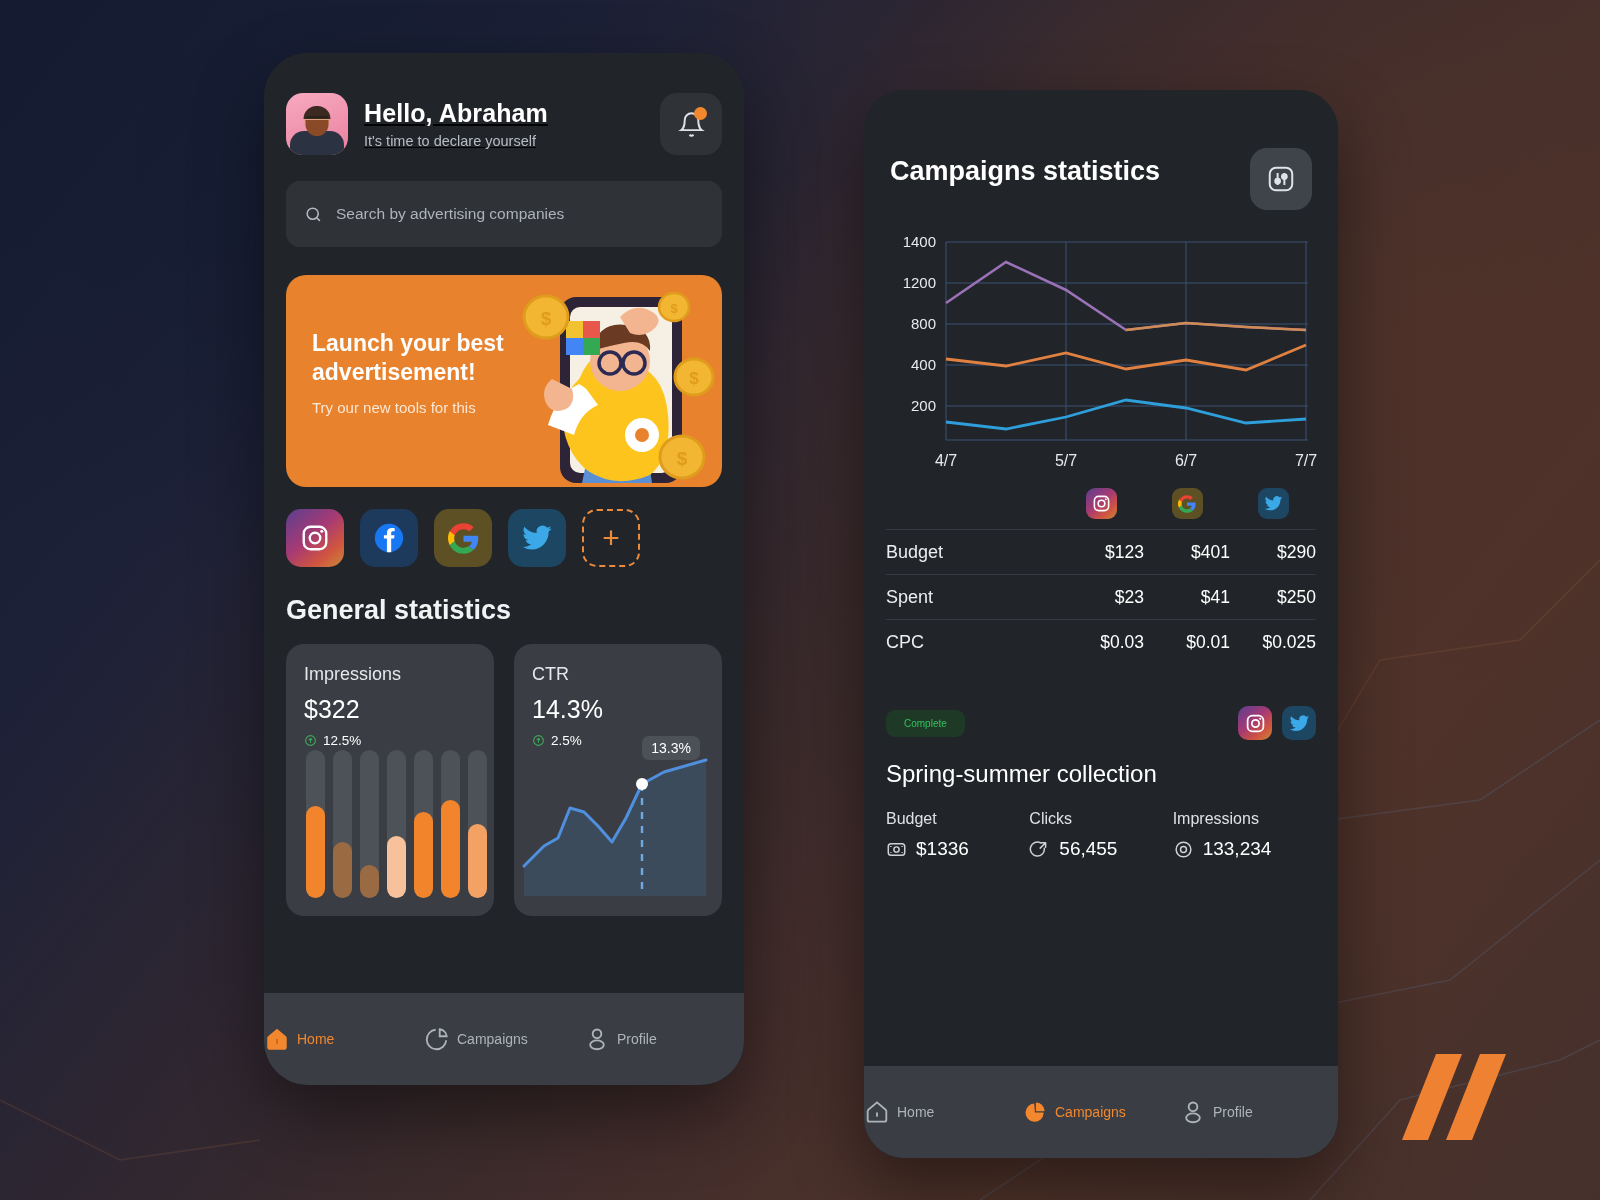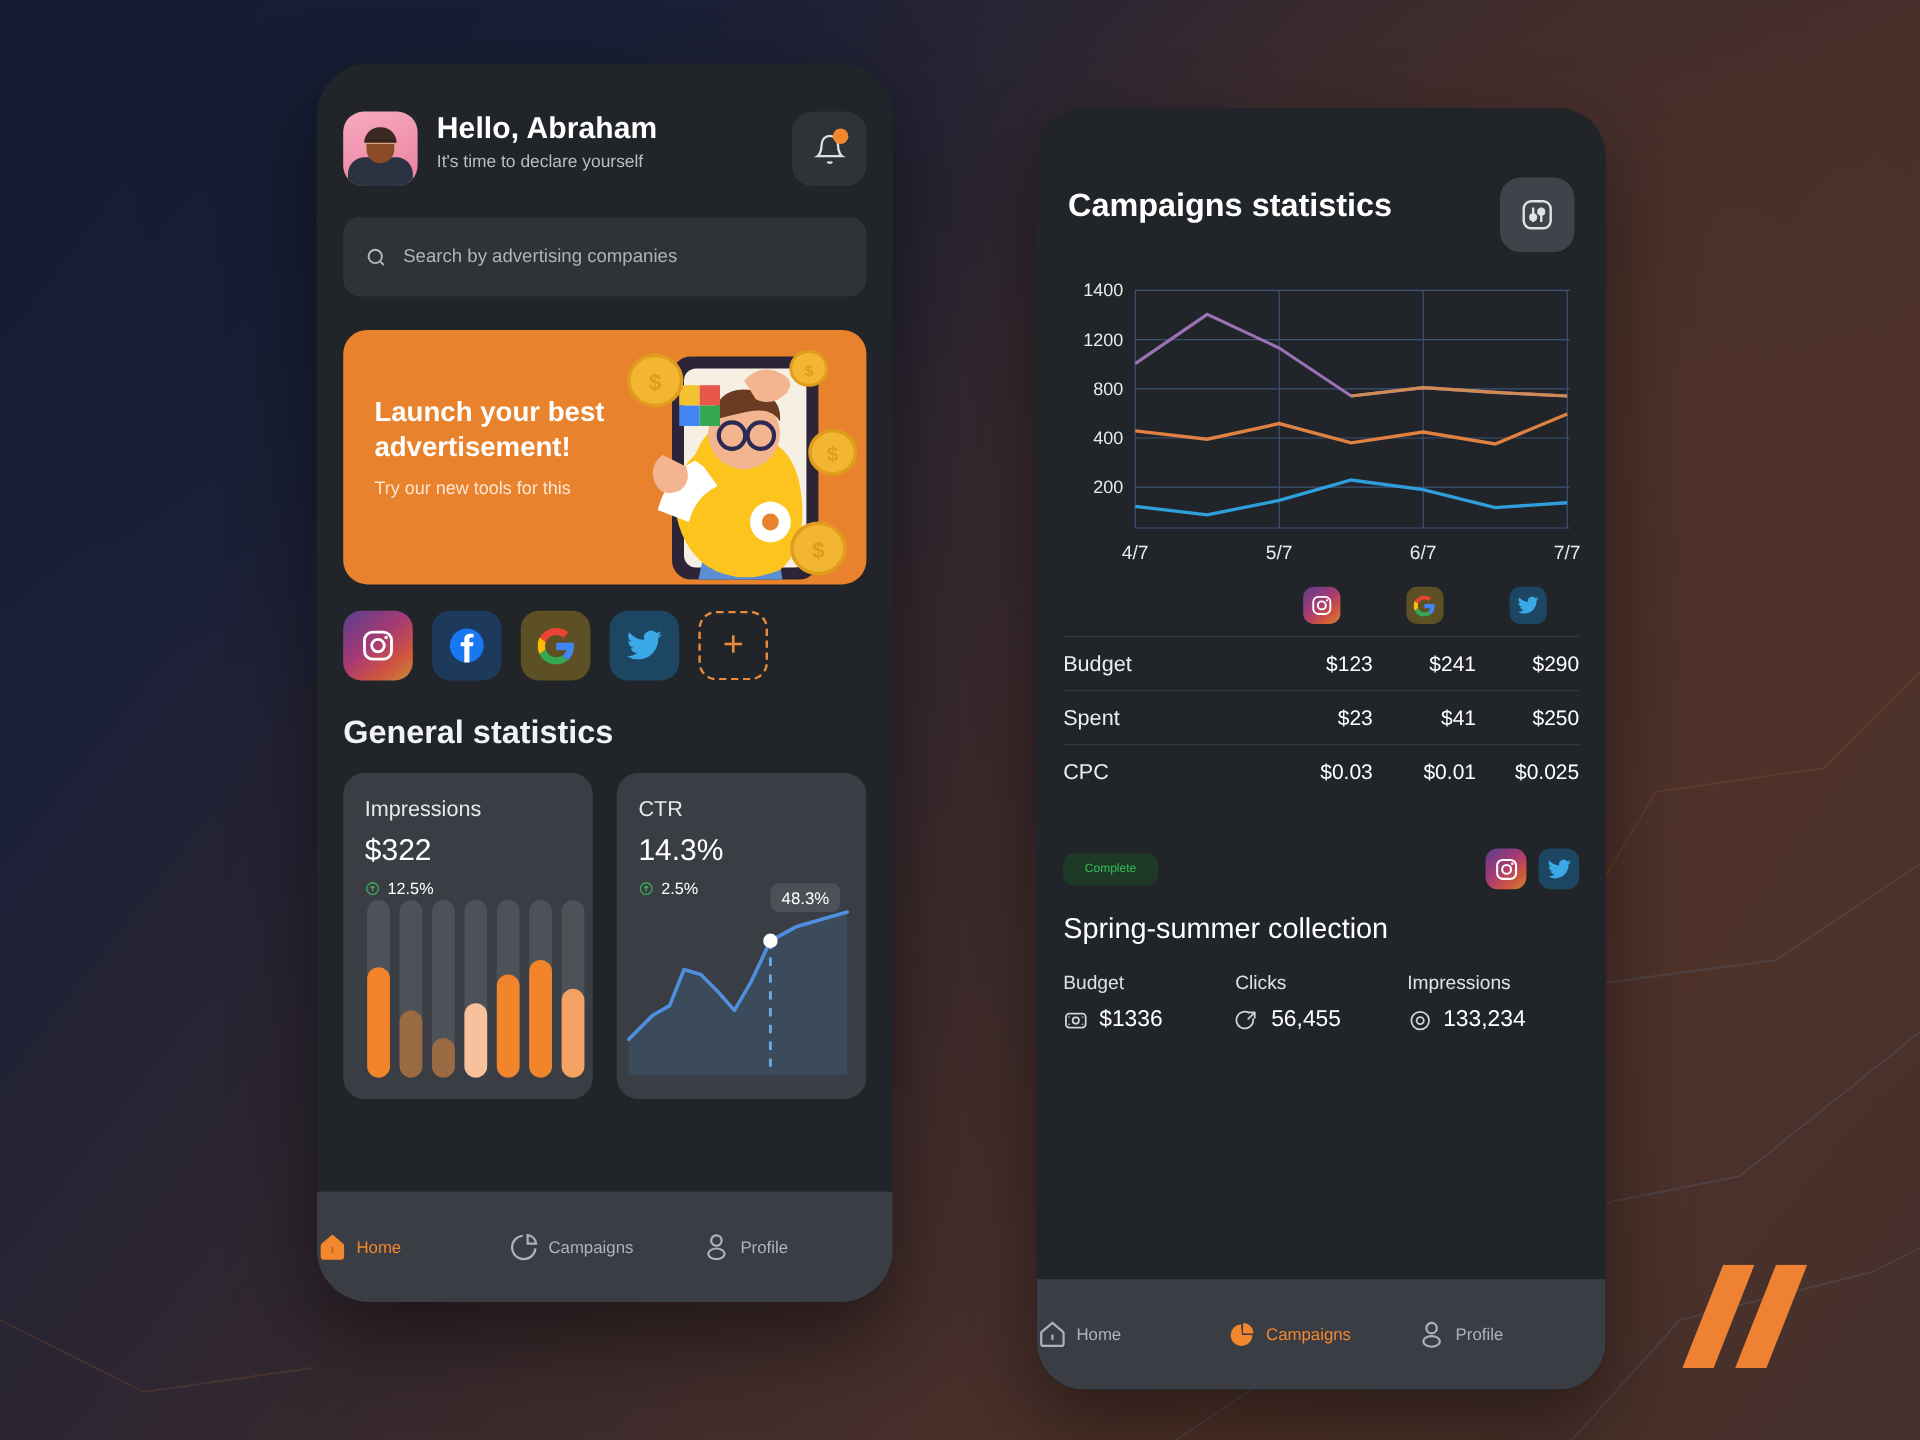--- a/index.html
+++ b/index.html
@@ -24,21 +24,21 @@
     border-radius: 44px;
     overflow: hidden;
     box-shadow: 0 30px 70px rgba(0,0,0,.45);
   }
   .phone-left  { left: 264px; top: 53px;  width: 480px; height: 1032px; }
   .phone-right { left: 864px; top: 90px;  width: 474px; height: 1068px; border-radius: 40px; }
 
   .screen { position: absolute; inset: 0; background: #212529; display: flex; flex-direction: column; }
   .screen-body { flex: 1; overflow: hidden; position: relative; }
 
-  .header-row { display: flex; gap: 16px; padding: 40px 22px 0 22px; }
+  .header-row { display: flex; align-items: center; gap: 16px; padding: 40px 22px 0 22px; text-decoration: underline; }
   .avatar {
     width: 62px; height: 62px; border-radius: 17px; flex: none;
     background: linear-gradient(160deg, #f7a9c0 0%, #f093ae 55%, #e87f9e 100%);
     position: relative; overflow: hidden;
   }
   .avatar .face { position: absolute; left: 50%; top: 16px; transform: translateX(-50%);
     width: 25px; height: 25px; border-radius: 50%; background: #d9a07c; }
   .avatar .hair { position: absolute; left: 50%; top: 13px; transform: translateX(-50%);
     width: 27px; height: 13px; border-radius: 13px 13px 0 0; background: #3c2a22; }
   .avatar .beard { position: absolute; left: 50%; top: 27px; transform: translateX(-50%);
@@ -326,21 +326,21 @@
                 <path d="M12 16V8M12 8l-3 3M12 8l3 3"></path>
             </svg>
             <span>2.5%</span>
           </div>
           <svg class="spark" viewBox="0 0 200 170" preserveAspectRatio="none">
             <path d="M10 120 L30 100 L44 92 L56 62 L70 66 L84 80 L98 96 L112 72 L128 38 L150 26 L192 14 L192 150 L10 150 Z" fill="#3d5a78" opacity="0.45"></path>
             <path d="M10 120 L30 100 L44 92 L56 62 L70 66 L84 80 L98 96 L112 72 L128 38 L150 26 L192 14" fill="none" stroke="#4f8fdd" stroke-width="3" stroke-linejoin="round" stroke-linecap="round"></path>
             <line x1="128" y1="38" x2="128" y2="150" stroke="#6fa9e0" stroke-width="2.4" stroke-dasharray="7 7"></line>
             <circle cx="128" cy="38" r="6" fill="#fff"></circle>
           </svg>
-          <div class="tip" style="right:22px;top:92px">48.3%</div>
+          <div class="tip" style="right:22px;top:92px">13.3%</div>
         </div>
       </div>
     </div>
 
     <div class="navbar">
       <div class="nav-item active">
         <svg width="26" height="26" viewBox="0 0 24 24">
           <path d="M12 2.6l8.2 6.9c.5.4.8 1 .8 1.7v8.4c0 1.3-1 2.4-2.3 2.4H5.3C4 22 3 20.9 3 19.6v-8.4c0-.7.3-1.3.8-1.7z" fill="#f2872e"></path>
           <path d="M12 12.6v3.3" stroke="#c96b1e" stroke-width="1.8" stroke-linecap="round"></path>
         </svg>
@@ -447,21 +447,21 @@
               <svg width="19" height="19" viewBox="0 0 24 24" fill="#3ba8e8">
                 <path d="M23 4.9a9 9 0 0 1-2.6.7 4.5 4.5 0 0 0 2-2.5 9 9 0 0 1-2.9 1.1 4.5 4.5 0 0 0-7.7 4.1A12.8 12.8 0 0 1 2.5 3.6a4.5 4.5 0 0 0 1.4 6 4.5 4.5 0 0 1-2-.6 4.5 4.5 0 0 0 3.6 4.5 4.5 4.5 0 0 1-2 .1 4.5 4.5 0 0 0 4.2 3.1A9 9 0 0 1 1 18.6a12.7 12.7 0 0 0 6.9 2c8.3 0 12.8-6.9 12.8-12.8V7.2A9.2 9.2 0 0 0 23 4.9z"></path>
               </svg>
             </span>
           </div>
         </div>
 
         <div class="tbl-row">
           <div class="rowlabel">Budget</div>
           <div class="cell">$123</div>
-          <div class="cell">$241</div>
+          <div class="cell">$401</div>
           <div class="cell">$290</div>
         </div>
         <div class="tbl-row">
           <div class="rowlabel">Spent</div>
           <div class="cell">$23</div>
           <div class="cell">$41</div>
           <div class="cell">$250</div>
         </div>
         <div class="tbl-row">
           <div class="rowlabel">CPC</div>

